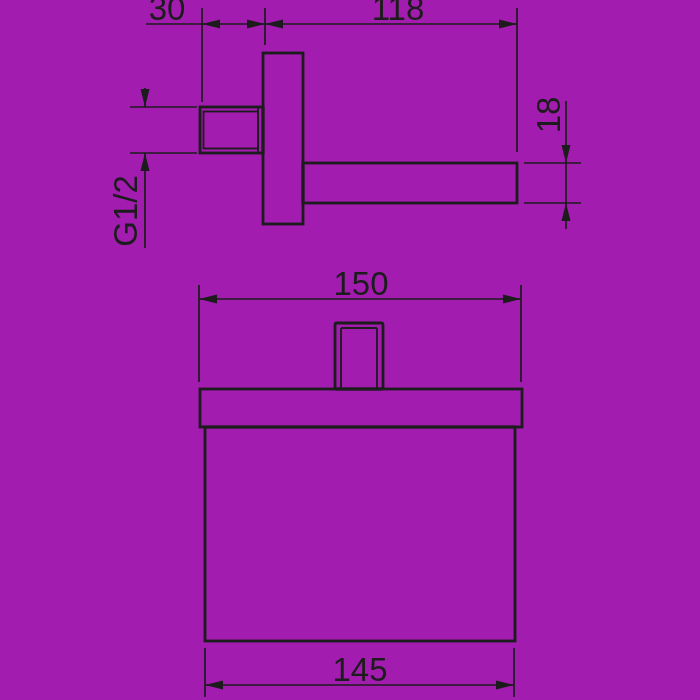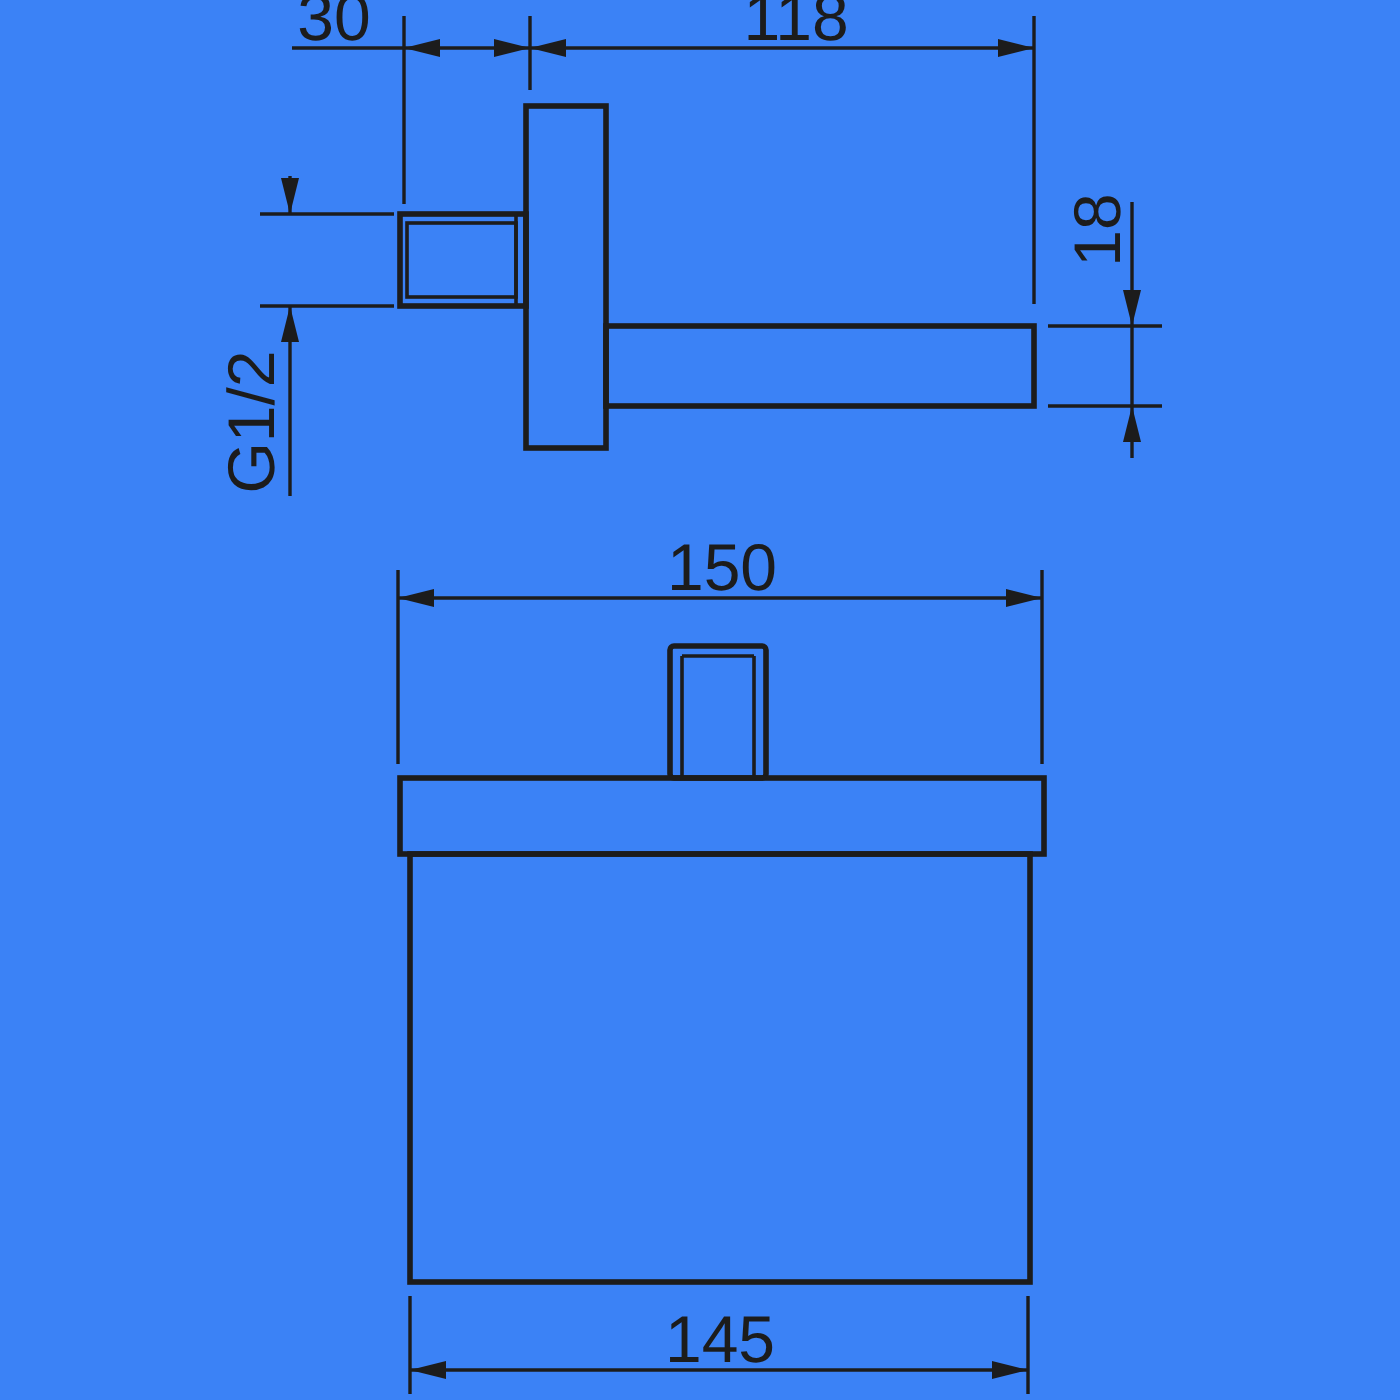--- a/index.html
+++ b/index.html
@@ -3,21 +3,21 @@
 <meta charset="utf-8">
 <style>
   html, body {
     margin: 0;
     padding: 0;
     background: #ffffff;
   }
   .canvas-wrap {
     width: 700px;
     height: 700px;
-    background: #3b82f6;
+    background: #a21caf;
     position: relative;
     overflow: hidden;
   }
   svg {
     display: block;
   }
   .outline {
     fill: none;
     stroke: #1c1c1c;
     stroke-width: 2.8;

